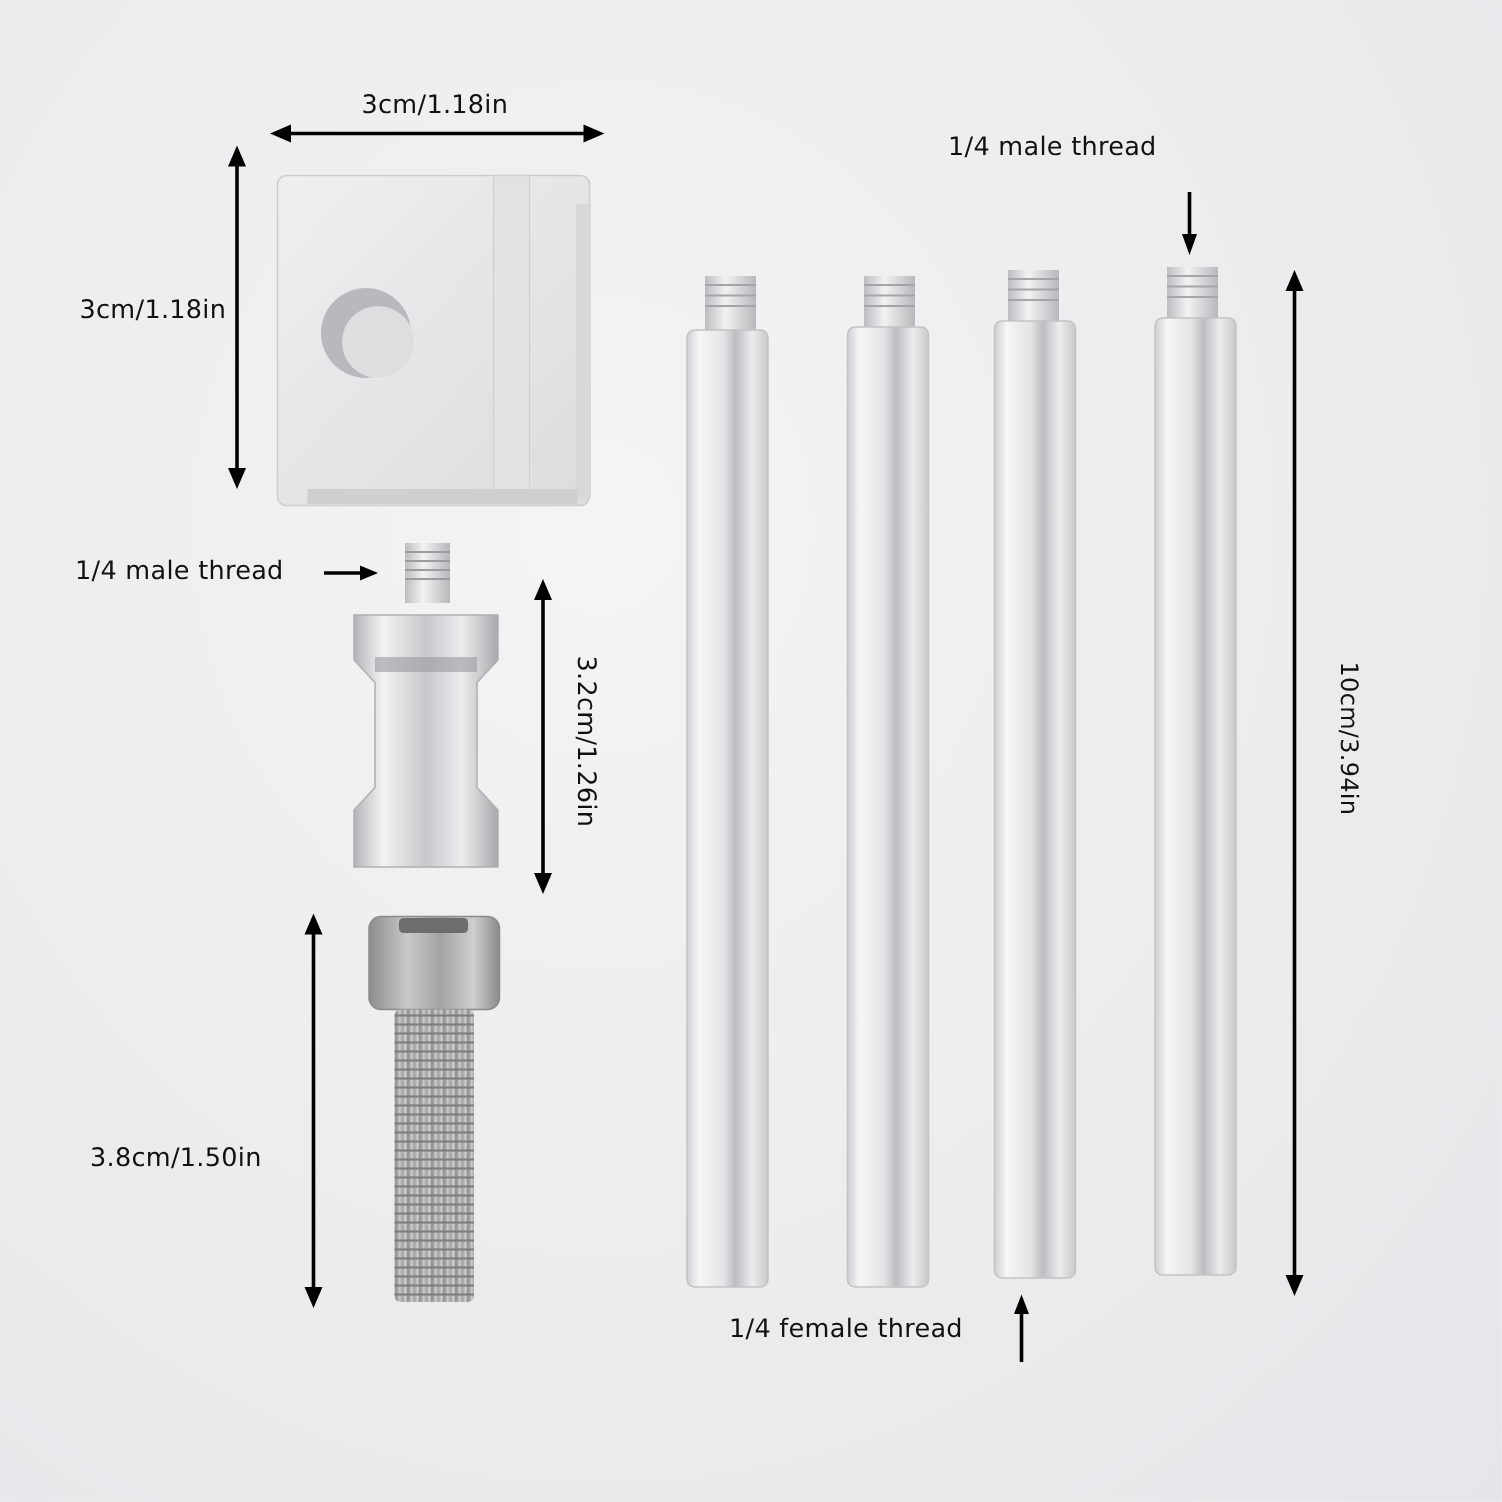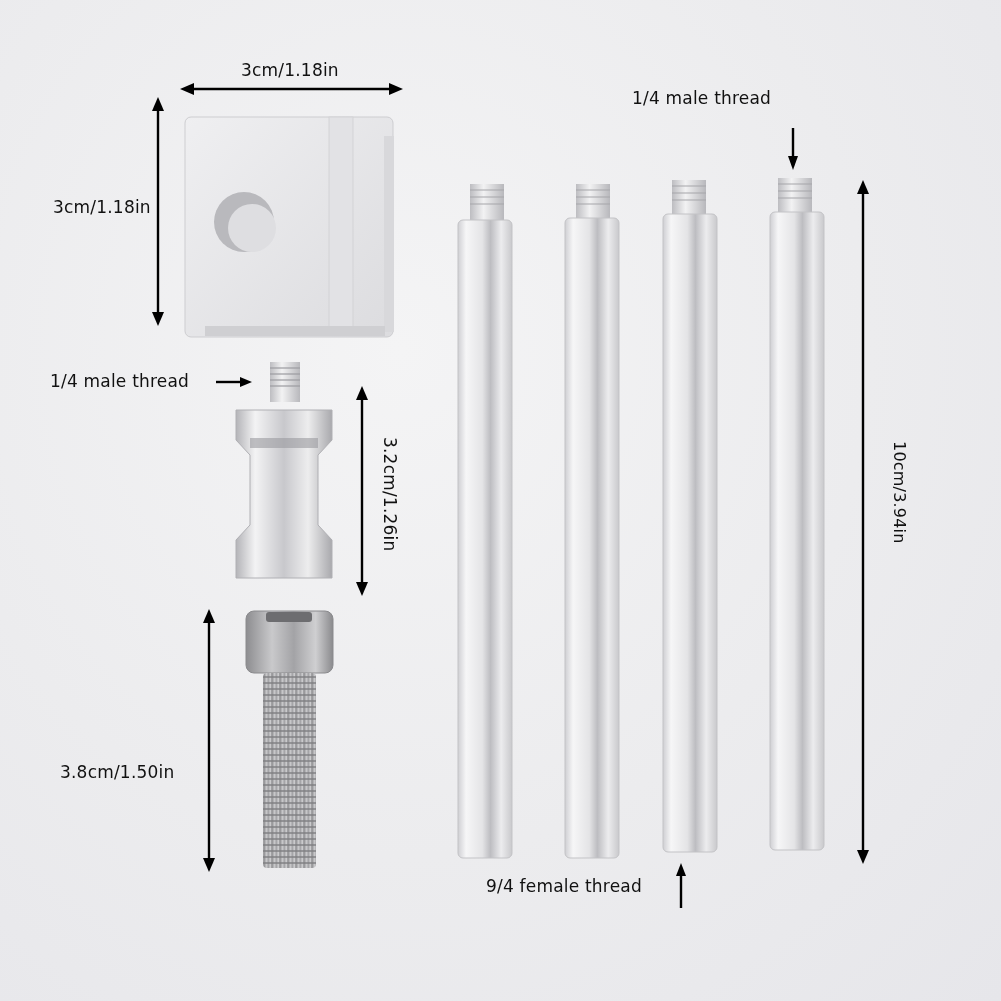--- a/index.html
+++ b/index.html
@@ -185,15 +185,15 @@
       </g>
     </g>
   </svg>
 
   <div class="label" style="left:241px; top:62px;">3cm/1.18in</div>
   <div class="label" style="left:53px; top:199px;">3cm/1.18in</div>
   <div class="label" style="left:50px; top:373px;">1/4 male thread</div>
   <div class="label vert" style="left:398px; top:437px;">3.2cm/1.26in</div>
   <div class="label" style="left:60px; top:764px;">3.8cm/1.50in</div>
   <div class="label" style="left:632px; top:90px;">1/4 male thread</div>
-  <div class="label" style="left:486px; top:878px;">9/4 female thread</div>
+  <div class="label" style="left:486px; top:878px;">1/4 female thread</div>
   <div class="label vert" style="left:907px; top:441px; font-size:16px;">10cm/3.94in</div>
 </div>
 
 </body></html>

